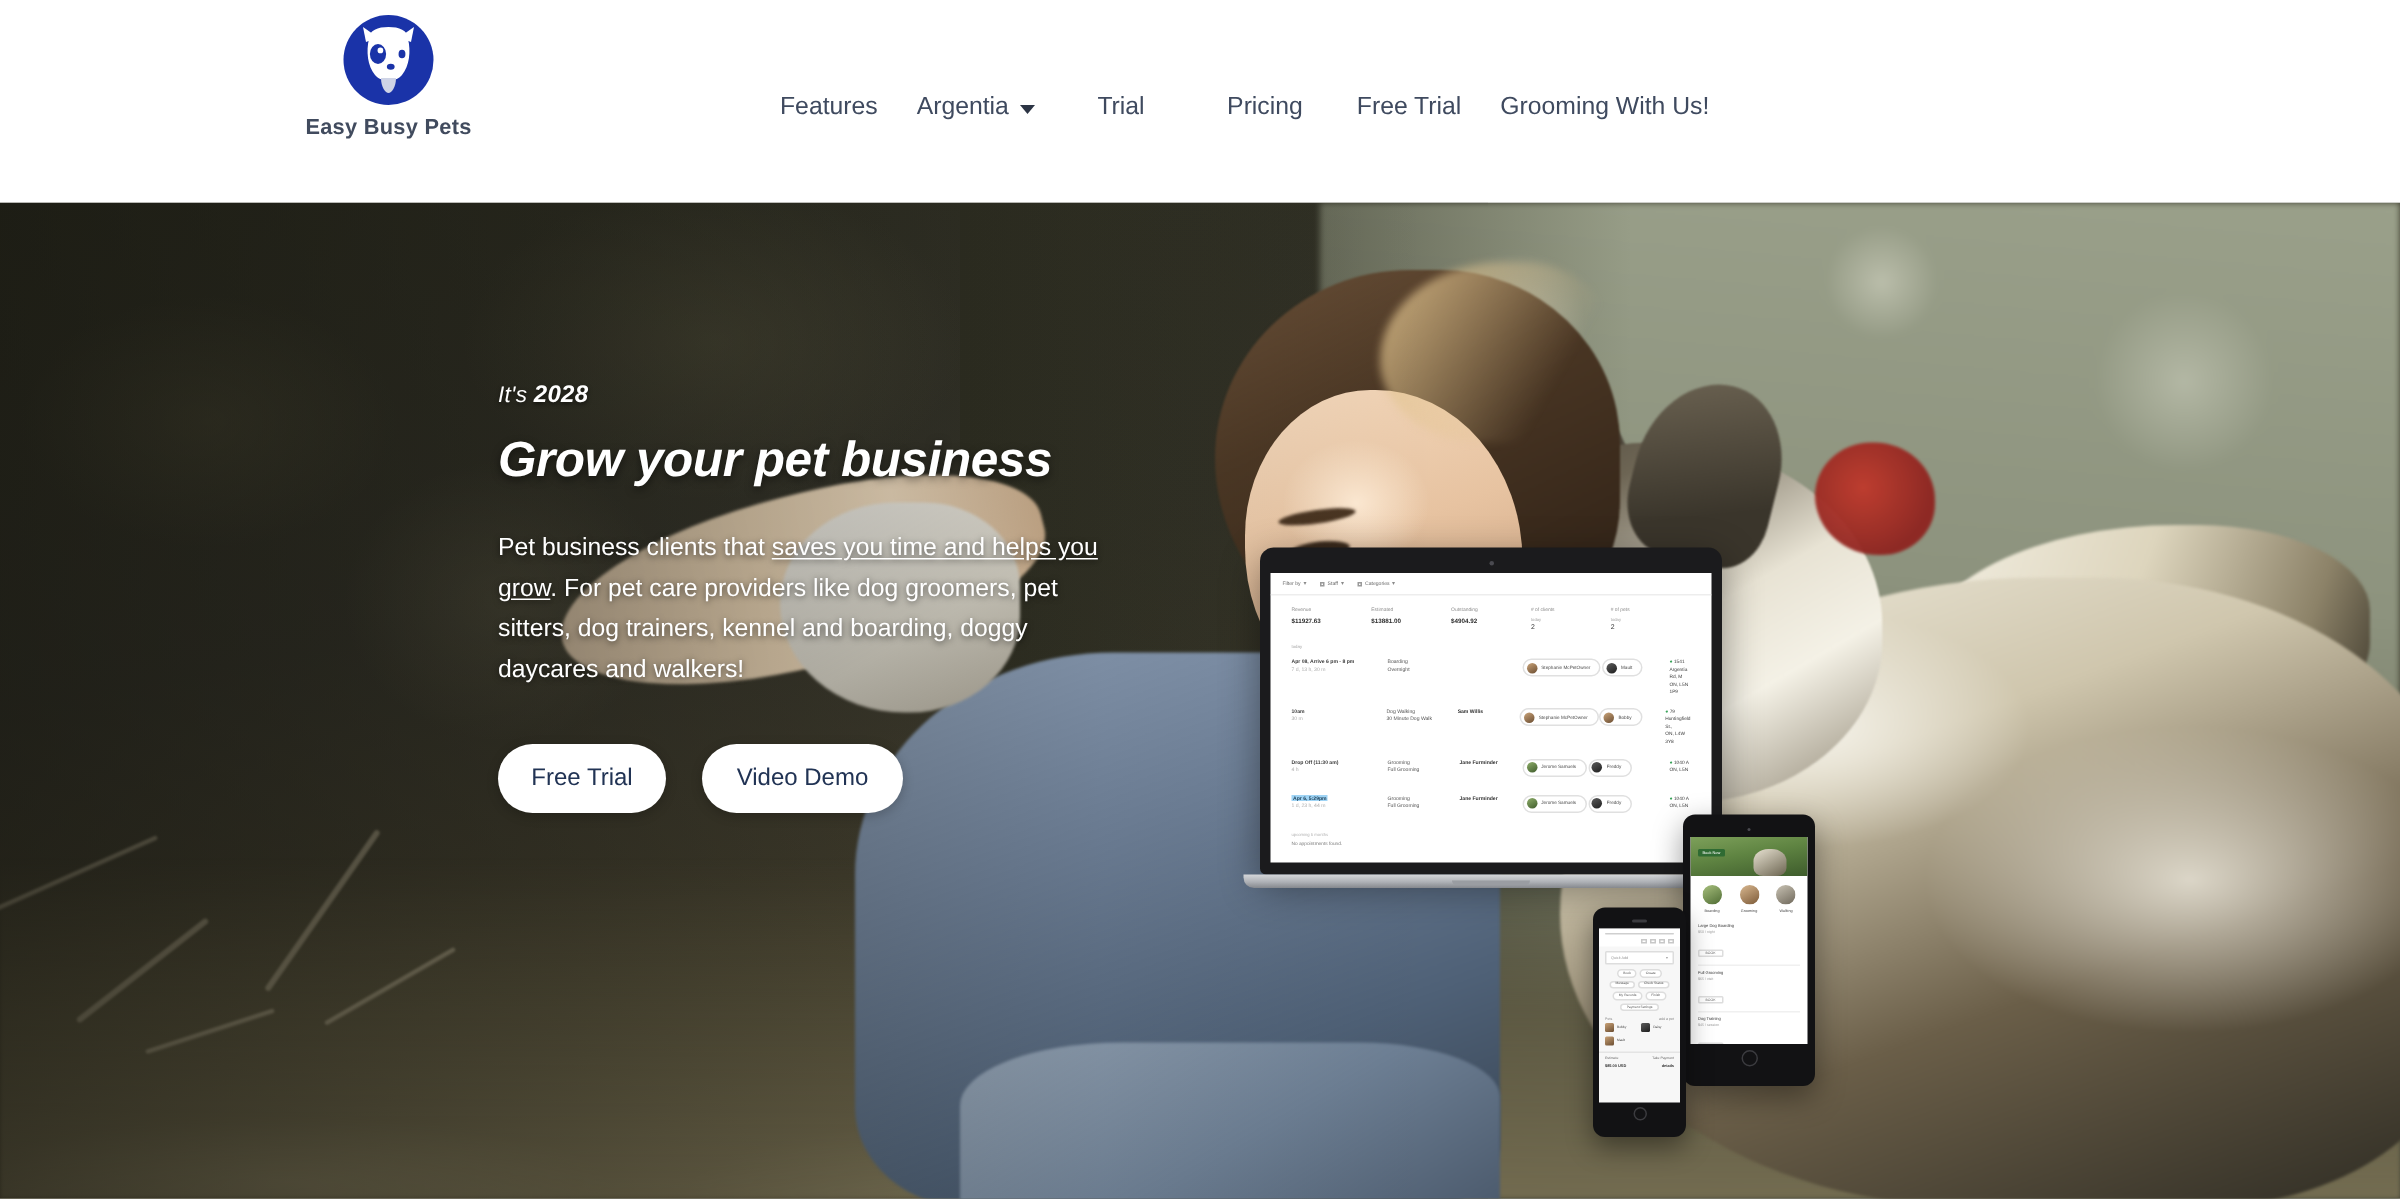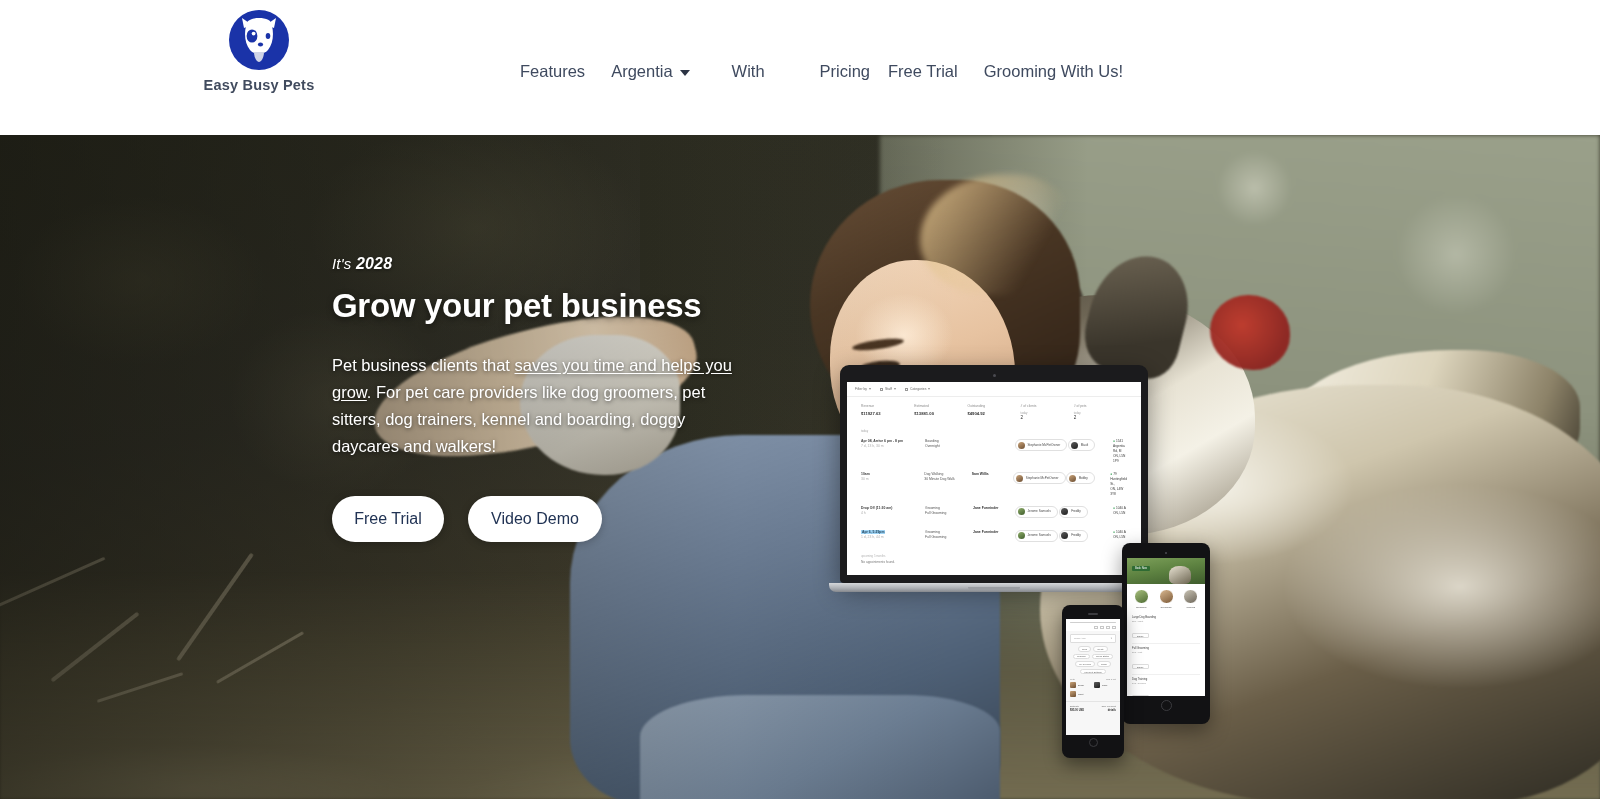--- a/index.html
+++ b/index.html
@@ -29,21 +29,21 @@
   .nav-list{ display:flex; align-items:center; list-style:none; }
   .nav-item{ position:relative; }
   .nav-link{
     display:inline-flex; align-items:center; gap:7px;
     font-size:16.5px; color:#3f4a5f; text-decoration:none;
     padding:6px 0; white-space:nowrap; cursor:pointer;
   }
   .nav-item.i-features{ margin-right:26px; }
   .nav-item.i-solutions{ margin-right:42px; }
   .nav-item.i-blog{ margin-right:55px; }
-  .nav-item.i-pricing{ margin-right:18px; }
+  .nav-item.i-pricing{ margin-right:36px; }
   .nav-item.i-freetrial{ margin-right:26px; }
   .caret{
     width:0; height:0; margin-top:3px;
     border-left:5px solid transparent; border-right:5px solid transparent;
     border-top:6px solid #2c3444;
   }
 
   
   .hero{
     position:absolute; top:135px; left:0; width:1600px; height:664px;
@@ -194,20 +194,21 @@
   .eyebrow{
     font-size:15px; color:#ffffff; margin-bottom:14px; letter-spacing:.2px;
     text-shadow:0 1px 3px rgba(0,0,0,.55);
   }
   .eyebrow .its{ font-style:italic; font-weight:400; }
   .eyebrow .yr{ font-style:italic; font-weight:700; font-size:16px; }
   .hero-title{
     font-size:33px; font-weight:700; color:#ffffff; line-height:1.18;
     letter-spacing:-.3px; margin-bottom:26px;
     text-shadow:0 2px 6px rgba(0,0,0,.5);
+    font-style:italic;
   }
   .hero-desc{
     font-size:16.5px; line-height:1.63; color:#ffffff;
     text-shadow:0 1px 4px rgba(0,0,0,.6);
   }
   .hero-desc a{ color:#ffffff; text-decoration:underline; text-underline-offset:2px; }
   .hero-actions{ margin-top:36px; display:flex; gap:24px; }
   .btn{
     background:#ffffff; color:#213354; border:none; border-radius:40px;
     font-size:16px; font-family:"Liberation Sans", sans-serif;
@@ -380,21 +381,21 @@
       <li class="nav-item i-features">
         <a class="nav-link">Features</a>
       </li>
       <li class="nav-item i-solutions">
         <a class="nav-link">
           <span>Argentia</span>
           <span class="caret"></span>
         </a>
       </li>
       <li class="nav-item i-blog">
-        <a class="nav-link">With</a>
+        <a class="nav-link">Trial</a>
       </li>
       <li class="nav-item i-pricing">
         <a class="nav-link">Pricing</a>
       </li>
       <li class="nav-item i-freetrial">
         <a class="nav-link">Free Trial</a>
       </li>
       <li class="nav-item i-connect">
         <a class="nav-link">Grooming With Us!</a>
       </li>

